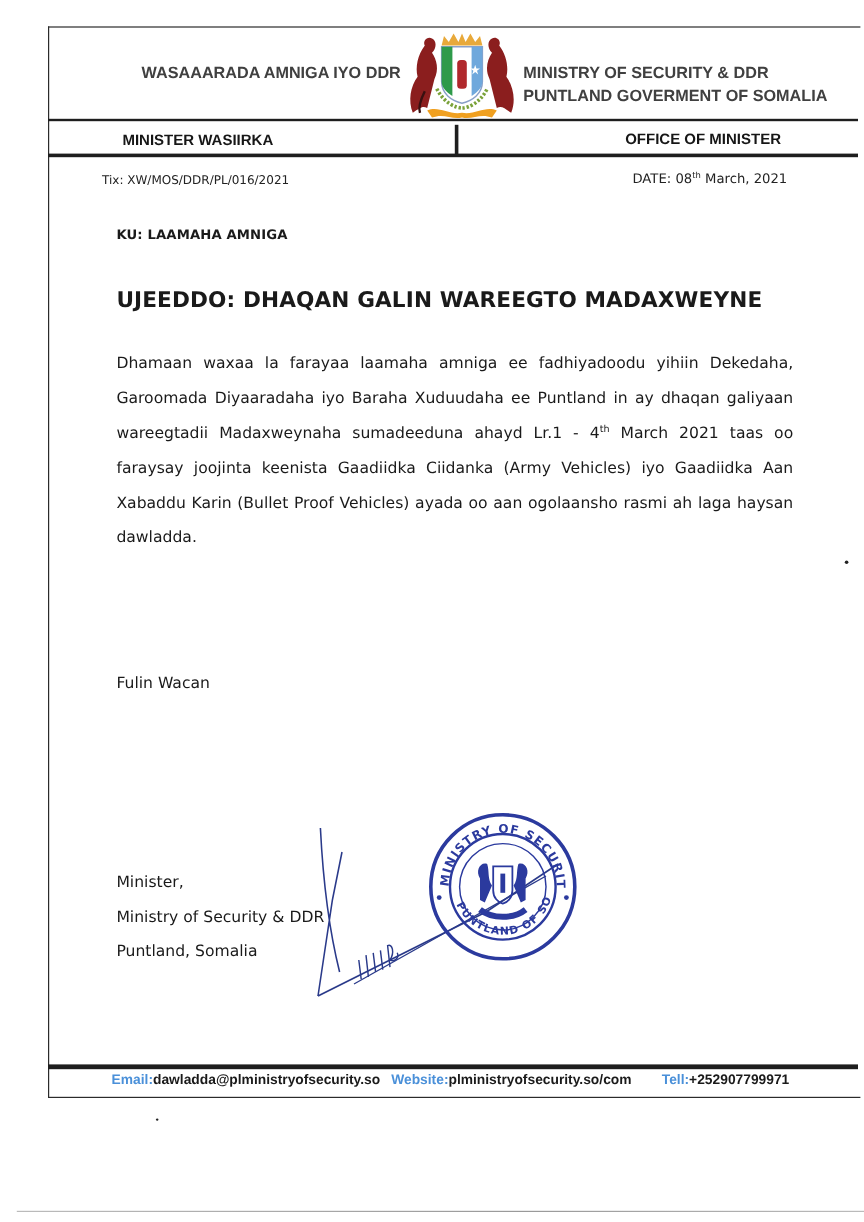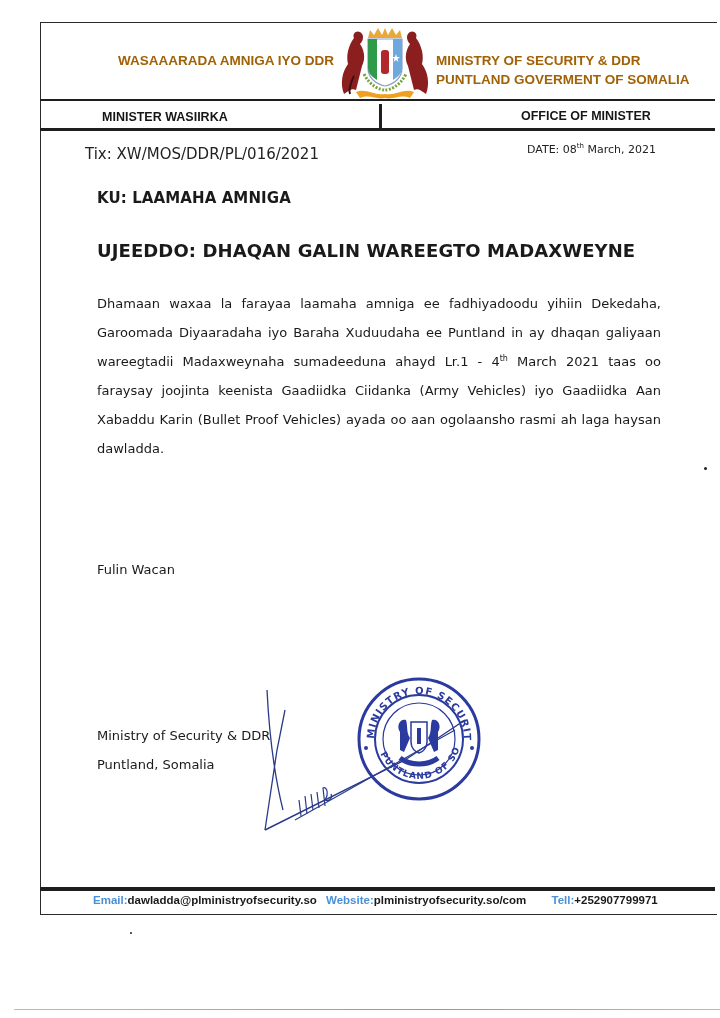--- a/index.html
+++ b/index.html
@@ -6,36 +6,36 @@
   body {
     width: 720px; height: 1018px; background: #ffffff; position: relative; overflow: hidden;
     font-family: "DejaVu Sans", sans-serif; color: #1a1a1a;
   }
   .frame {
     position: absolute; left: 40px; top: 22px; width: 677px; height: 893px;
     border: 1.5px solid #2b2b2b; border-right: none; box-sizing: border-box;
   }
   .hdr-left, .hdr-right {
     position: absolute; font-family: "Liberation Sans", sans-serif; font-weight: bold;
-    font-size: 13.5px; line-height: 19px; color: #a16207; white-space: nowrap;
+    font-size: 13.5px; line-height: 19px; color: #404040; white-space: nowrap;
   }
   .hdr-left { left: 54px; top: 51px; text-align: right; width: 280px; }
   .hdr-right { left: 436px; top: 51px; text-align: left; width: 270px; }
   .crest { position: absolute; left: 330px; top: 24px; width: 110px; height: 76px; }
   .rule { position: absolute; background: #1e1e1e; }
   .office-left, .office-right {
     position: absolute; font-family: "Liberation Sans", sans-serif; font-weight: bold;
     font-size: 12.5px; color: #161616; white-space: nowrap;
   }
   .office-left { left: 102px; top: 110px; }
   .office-right { left: 521px; top: 109px; }
-  .ref { position: absolute; left: 85px; top: 145px; font-size: 15px; color: #222; white-space: nowrap; }
+  .ref { position: absolute; left: 85px; top: 145px; font-size: 10px; color: #222; white-space: nowrap; }
   .date { position: absolute; left: 527px; top: 142px; font-size: 11px; color: #222; white-space: nowrap; text-align: center; }
   .date sup { font-size: 7px; }
-  .to { position: absolute; left: 97px; top: 189px; font-weight: bold; font-size: 15px; letter-spacing: 0.1px; white-space: nowrap; }
+  .to { position: absolute; left: 97px; top: 189px; font-weight: bold; font-size: 11px; letter-spacing: 0.1px; white-space: nowrap; }
   .subject { position: absolute; left: 97px; top: 240px; font-weight: bold; font-size: 18px; letter-spacing: 0.1px; white-space: nowrap; }
   .body-text {
     position: absolute; left: 97px; top: 289px; width: 564px;
     font-size: 13px; line-height: 29px; text-align: justify; color: #1a1a1a;
   }
   .body-text sup { font-size: 8px; line-height: 0; }
   .closing { position: absolute; left: 97px; top: 562px; font-size: 13px; white-space: nowrap; }
   .sig-block { position: absolute; left: 97px; top: 721px; font-size: 13px; line-height: 29px; white-space: nowrap; }
   .signature { position: absolute; left: 255px; top: 690px; width: 220px; height: 150px; }
   .stamp { position: absolute; left: 356px; top: 676px; width: 126px; height: 126px; }
@@ -94,20 +94,21 @@
 <div class="date"><span>DATE: 08</span><sup>th</sup><span> March, 2021</span></div>
 
 <div class="to">KU: LAAMAHA AMNIGA</div>
 <div class="subject">UJEEDDO: DHAQAN GALIN WAREEGTO MADAXWEYNE</div>
 
 <div class="body-text"><span>Dhamaan waxaa la farayaa laamaha amniga ee fadhiyadoodu yihiin Dekedaha, Garoomada Diyaaradaha iyo Baraha Xuduudaha ee Puntland in ay dhaqan galiyaan wareegtadii Madaxweynaha sumadeeduna ahayd Lr.1 - 4</span><sup>th</sup><span> March 2021 taas oo faraysay joojinta keenista Gaadiidka Ciidanka (Army Vehicles) iyo Gaadiidka Aan Xabaddu Karin (Bullet Proof Vehicles) ayada oo aan ogolaansho rasmi ah laga haysan dawladda.</span></div>
 
 <div class="closing">Fulin Wacan</div>
 
 <div class="sig-block">
+  <div>Minister,</div>
   <div>Ministry of Security &amp; DDR</div>
   <div>Puntland, Somalia</div>
 </div>
 
 <svg class="signature" viewBox="0 0 220 150">
   <path d="M12 0 C14 40 18 80 28 120 M10 140 L22 60 L30 20" stroke="#2a3a8a" stroke-width="1.3" fill="none"></path>
   <path d="M10 140 L150 70 L210 30" stroke="#2a3a8a" stroke-width="1.4" fill="none"></path>
   <path d="M40 130 L200 40" stroke="#2a3a8a" stroke-width="1.1" fill="none"></path>
   <path d="M46 126 L44 110 M52 124 L50 106 M58 120 L56 104 M64 118 L62 102 M70 116 L68 98 C72 96 74 104 70 110 C74 112 78 108 76 104" stroke="#2a3a8a" stroke-width="1.2" fill="none"></path>
 </svg>

